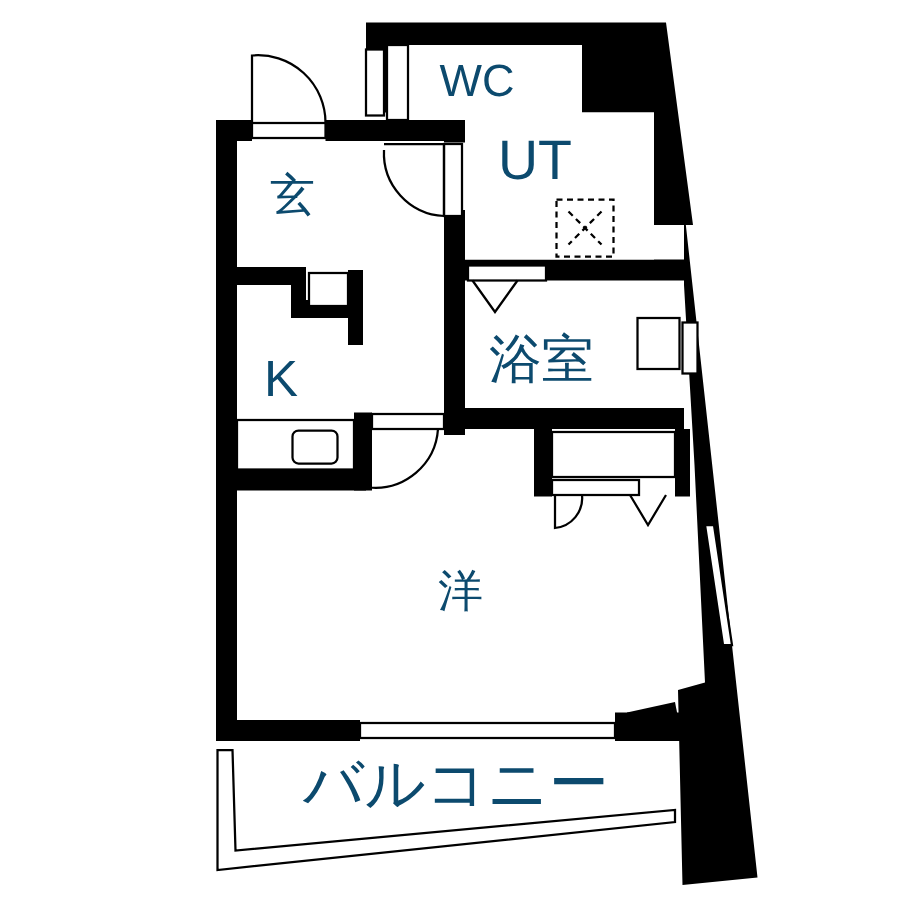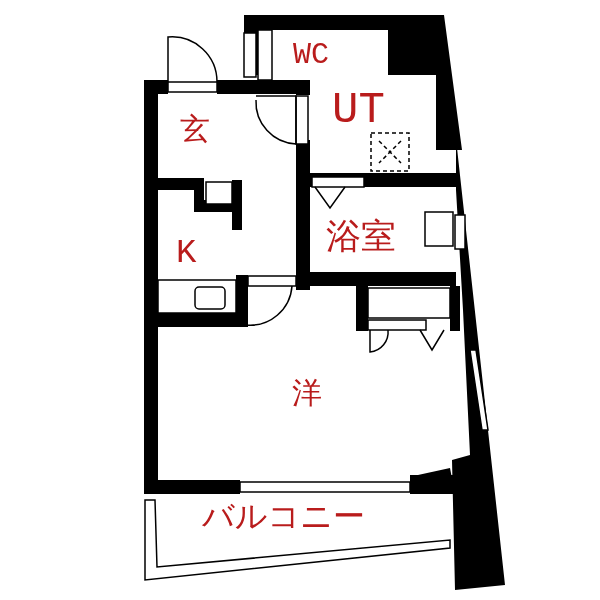--- a/index.html
+++ b/index.html
@@ -1,25 +1,25 @@
 <!DOCTYPE html>
 <html><head>
   <meta charset="utf-8">
   <style>
     html, body { margin: 0; padding: 0; background: #ffffff; }
     body { width: 600px; height: 600px; overflow: hidden; position: relative; }
     #plan { position: absolute; left: 0; top: 0; width: 600px; height: 600px; }
-    .lbl { position: absolute; font-family: Liberation Mono, monospace; color: #b91c1c; line-height: 1; white-space: nowrap; }
+    .lbl { position: absolute; font-family: Liberation Sans, sans-serif; color: #0c4a6e; line-height: 1; white-space: nowrap; }
     .lbl-wc { left: 293px; top: 40px; font-size: 30px; }
-    .lbl-ut { left: 332px; top: 88px; font-size: 44px; }
+    .lbl-ut { left: 332px; top: 88px; font-size: 37px; }
     .lbl-genkan { left: 180px; top: 116px; font-size: 30px; }
     .lbl-k { left: 176px; top: 236px; font-size: 34px; }
     .lbl-bath { left: 326px; top: 222px; font-size: 35px; }
     .lbl-western { left: 292px; top: 380px; font-size: 30px; }
-    .lbl-balcony { left: 202px; top: 503px; font-size: 32px; }
+    .lbl-balcony { left: 202px; top: 503px; font-size: 40px; }
   </style>
 </head>
 <body>
 
 <svg id="plan" viewBox="0 0 600 600" xmlns="http://www.w3.org/2000/svg">
   <g fill="#000" stroke="none">
 
     <polygon points="244,15 444,15 462,150 449,150 436,75 388,75 388,30 258,30 258,75 244,75"></polygon>
 
     <polygon points="436,75 449,75 505,585 455,590 452,460 470,455 463,310 456,190 456,150 436,150"></polygon>

